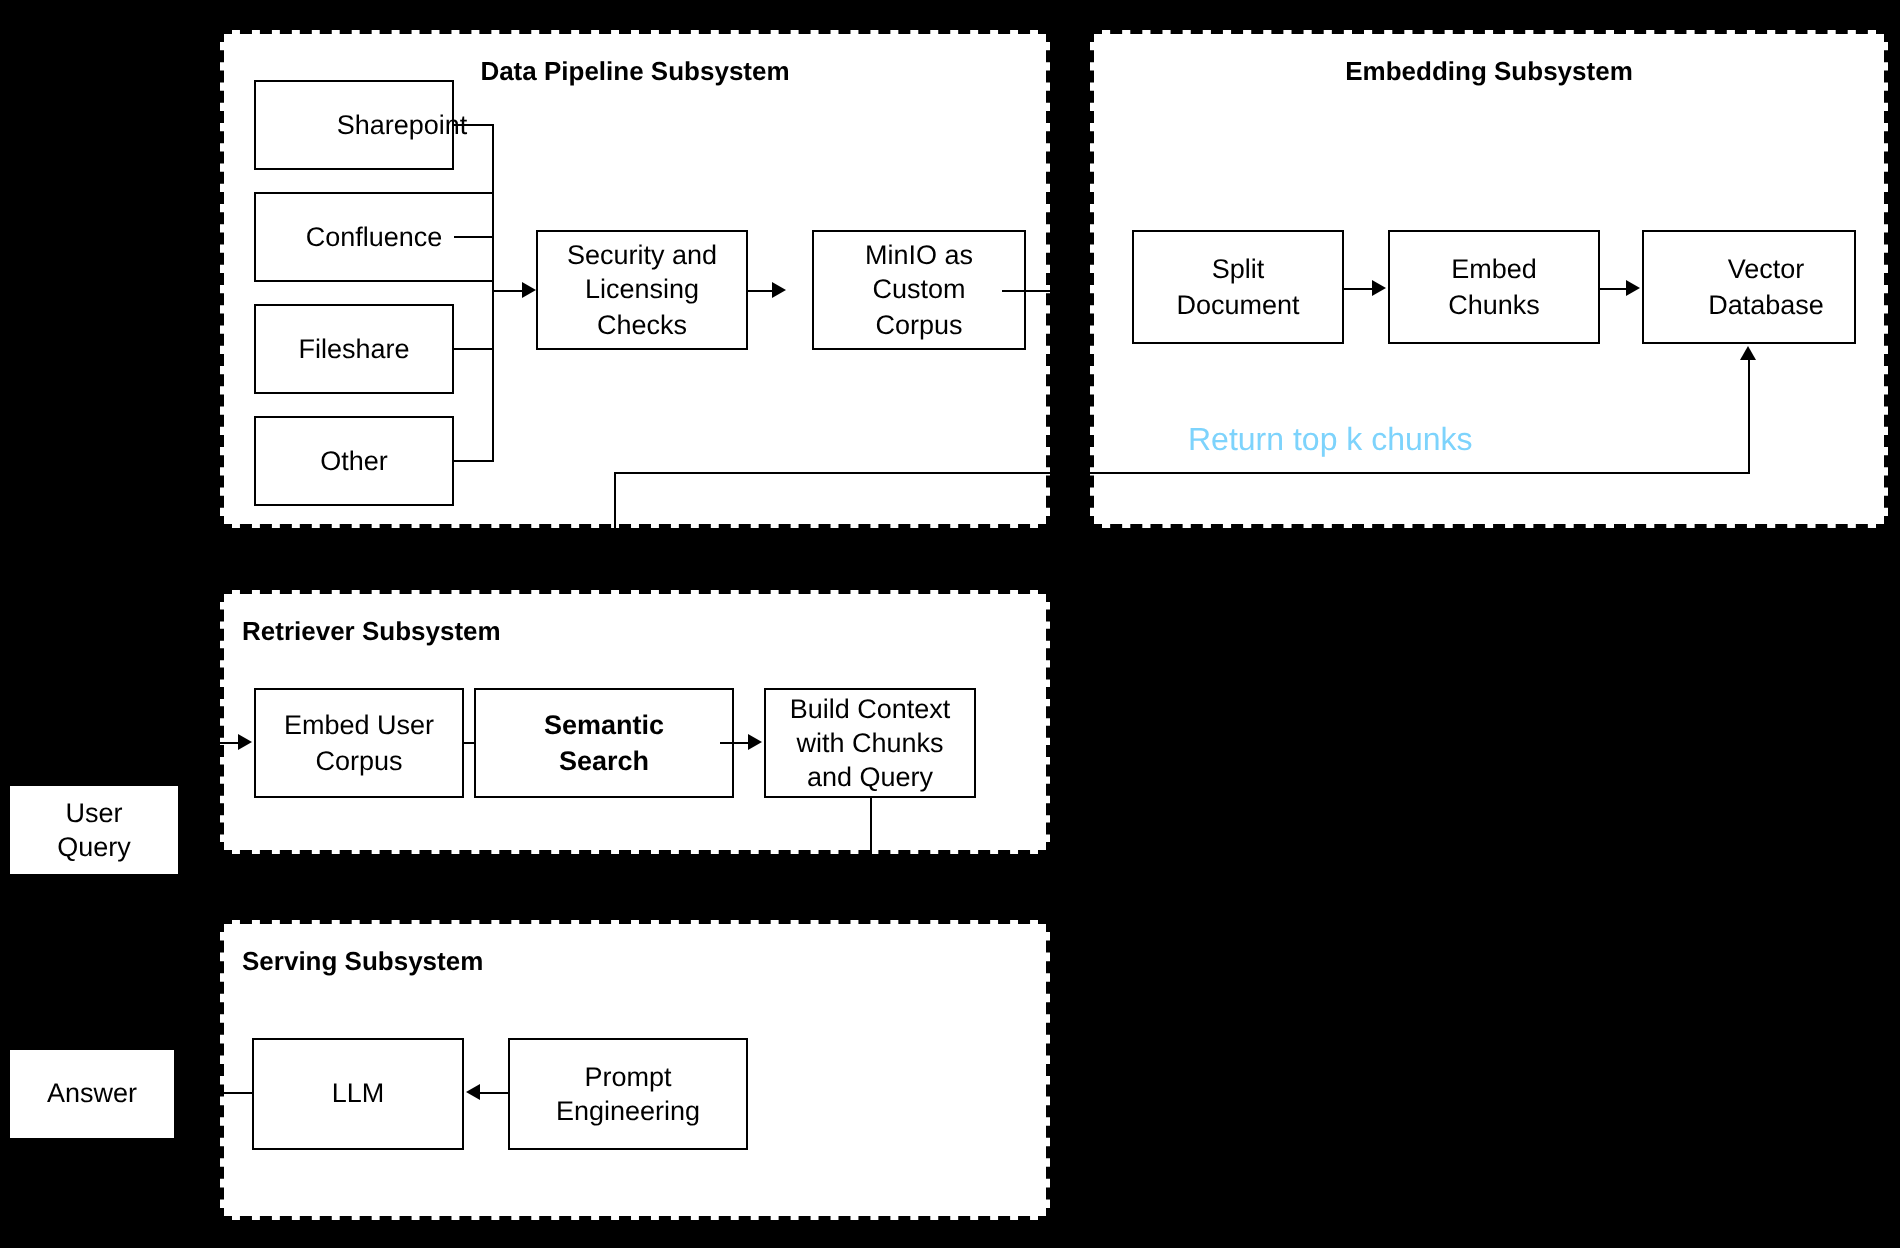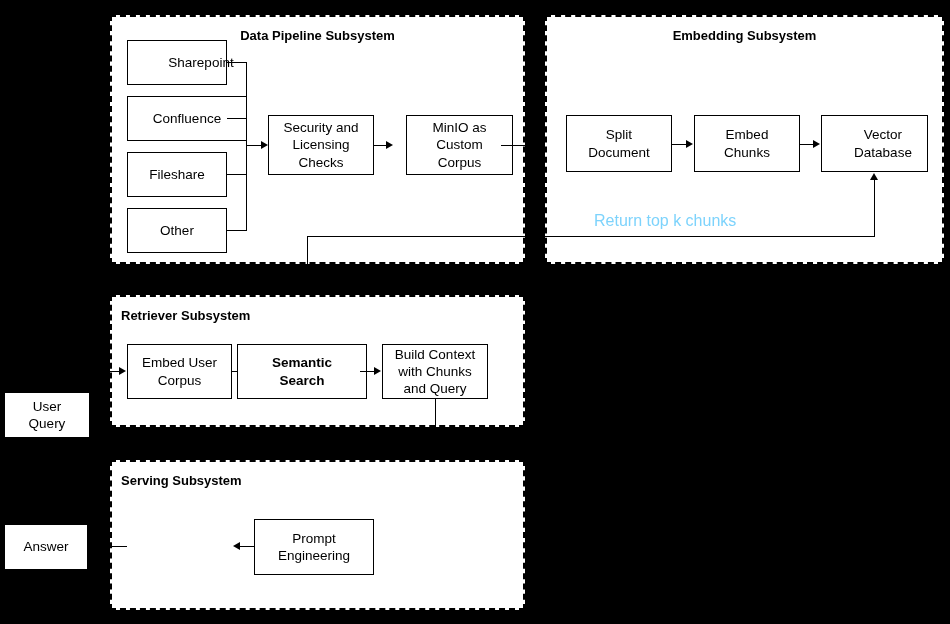--- a/index.html
+++ b/index.html
@@ -194,20 +194,21 @@
   <div class="arrow arrow-left" style="left:361px; top:542px;"></div>
 
   <div class="subsystem" style="left:110px; top:460px; width:415px; height:150px;">
     <div class="subsystem-title title-left" style="top:11px; left:9px;">Serving Subsystem</div>
   </div>
 
   <div class="node" style="left:4px; top:524px; width:84px; height:46px;">Answer</div>
 
   <div class="hline" style="left:88px; top:546px; width:39px;"></div>
 
+  <div class="node" style="left:126px; top:519px; width:106px; height:56px;">LLM</div>
 
   <div class="arrow arrow-left" style="left:233px; top:542px;"></div>
   <div class="hline" style="left:239px; top:546px; width:15px;"></div>
 
   <div class="node" style="left:254px; top:519px; width:120px; height:56px;">Prompt
 Engineering</div>
 
 </div>
 
 </body></html>

